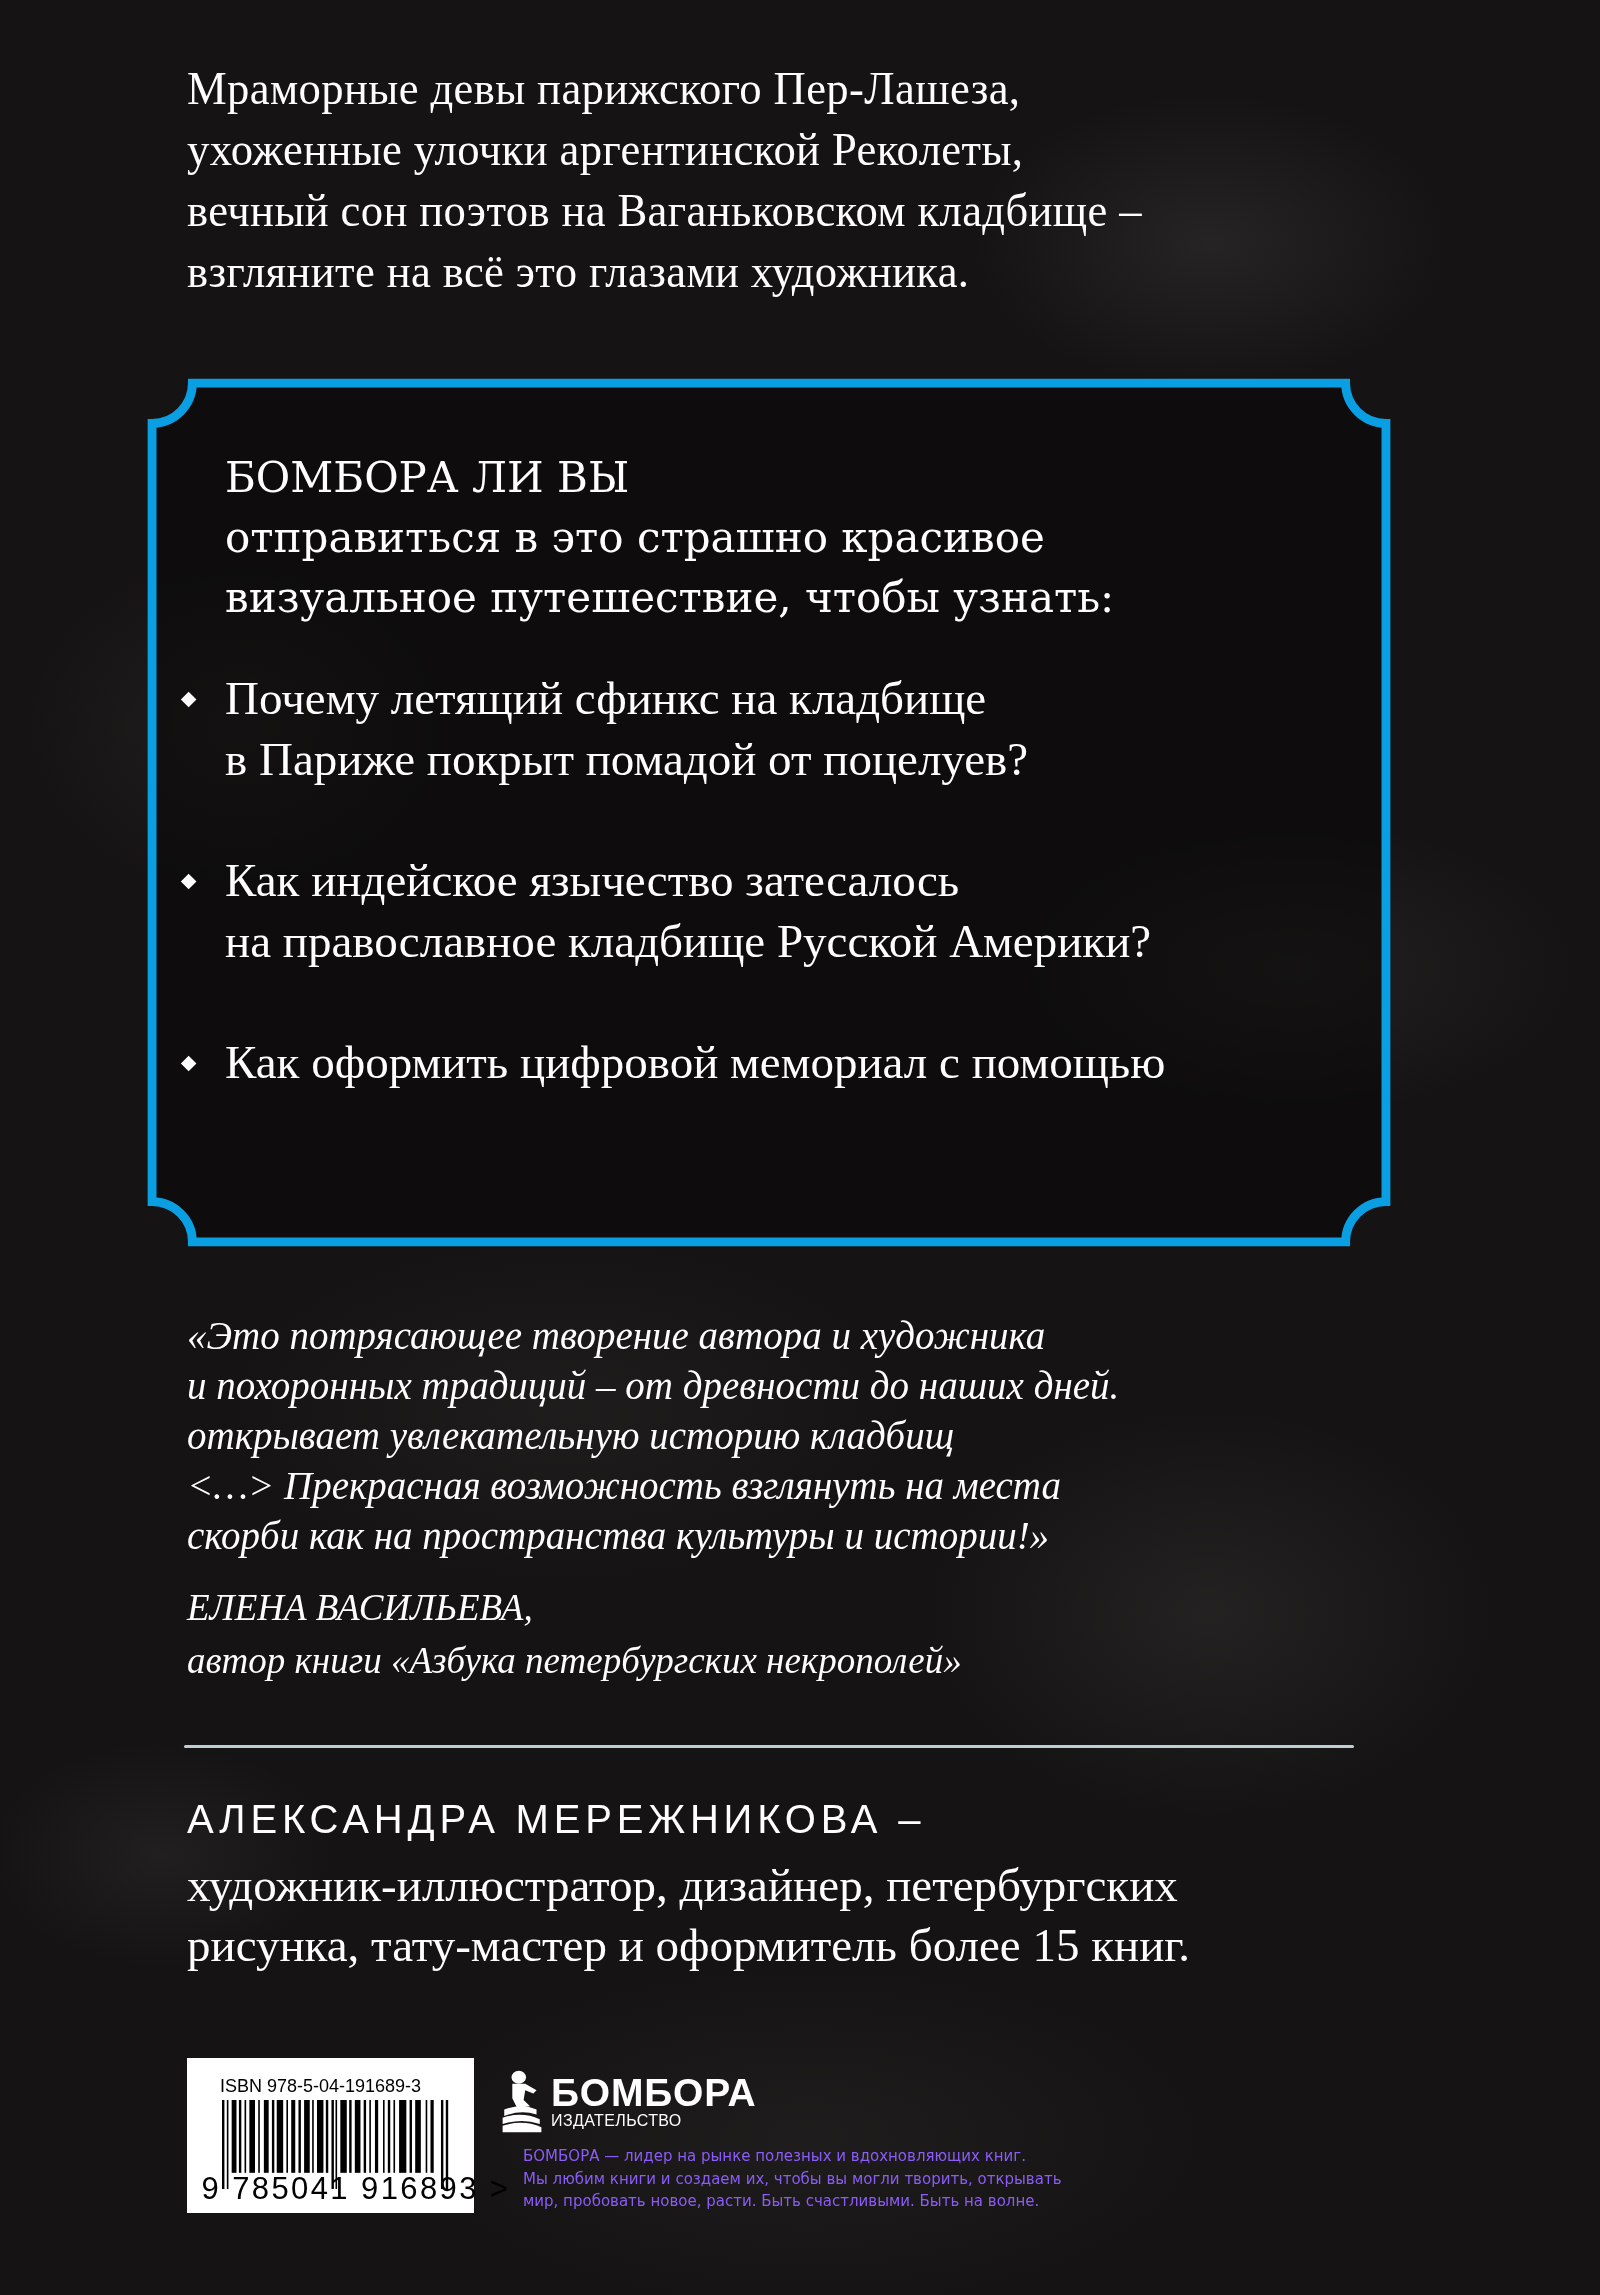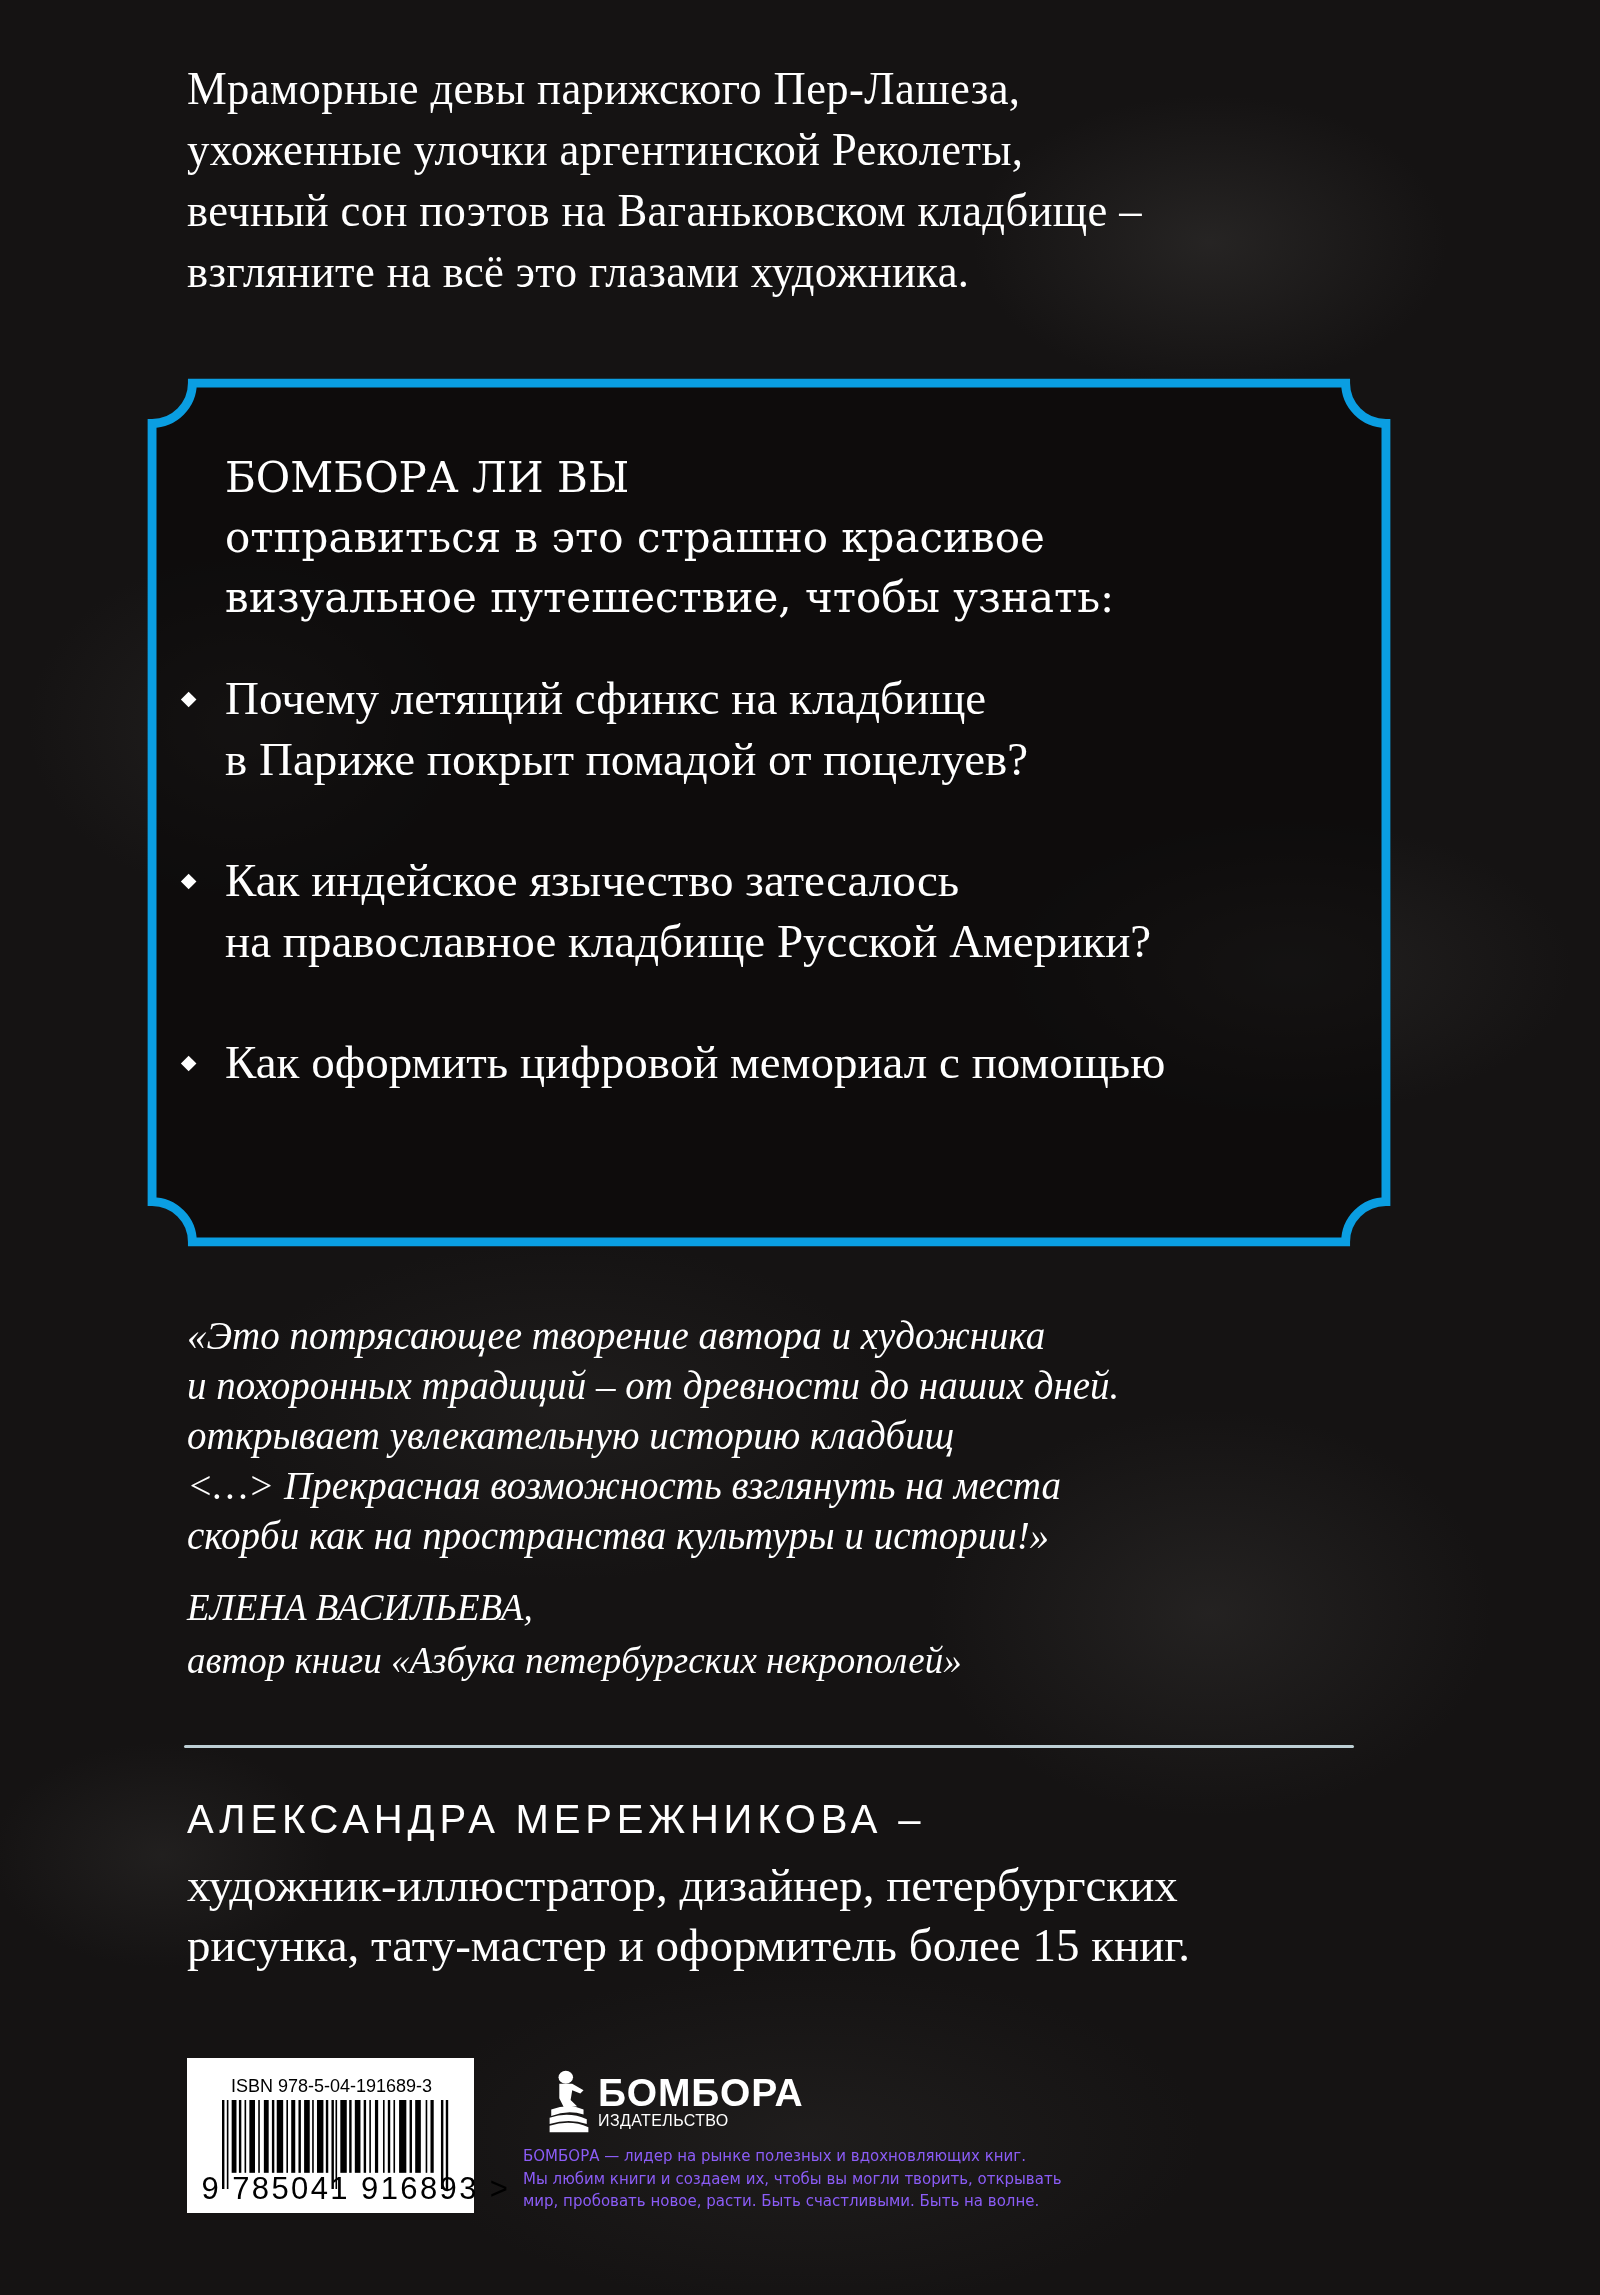--- a/index.html
+++ b/index.html
@@ -71,27 +71,27 @@
   .author-bio {
     position:absolute; left:187px; top:1855px;
     font-family:"Liberation Serif", serif; font-size:47px; line-height:60px;
   }
   .author-bio div { white-space:nowrap; }
   .barcode {
     position:absolute; left:187px; top:2058px; width:287px; height:155px;
     background:#fff; color:#000;
     font-family:"Liberation Sans", sans-serif;
   }
-  .isbn-text { position:absolute; left:44px; top:18px; font-size:18px; white-space:nowrap; }
+  .isbn-text { position:absolute; left:33px; top:18px; font-size:18px; white-space:nowrap; }
   .bars { position:absolute; left:35px; top:42px; width:227px; height:89px; }
   .barcode-digits {
     position:absolute; left:14.5px; top:113px; font-size:31px; letter-spacing:2.4px; white-space:nowrap;
     background:transparent;
   }
-  .publisher { position:absolute; left:548px; top:2069px; }
+  .publisher { position:absolute; left:501px; top:2069px; }
   .pub-logo { display:flex; align-items:center; }
   .pub-name {
     font-family:"Liberation Sans", sans-serif; font-weight:bold; font-size:39px; line-height:39px;
     letter-spacing:0.8px;
   }
   .pub-sub {
     font-family:"Liberation Sans", sans-serif; font-weight:normal; font-size:16px; letter-spacing:0.4px;
   }
   .pub-desc {
     position:absolute; left:523px; top:2145px;

